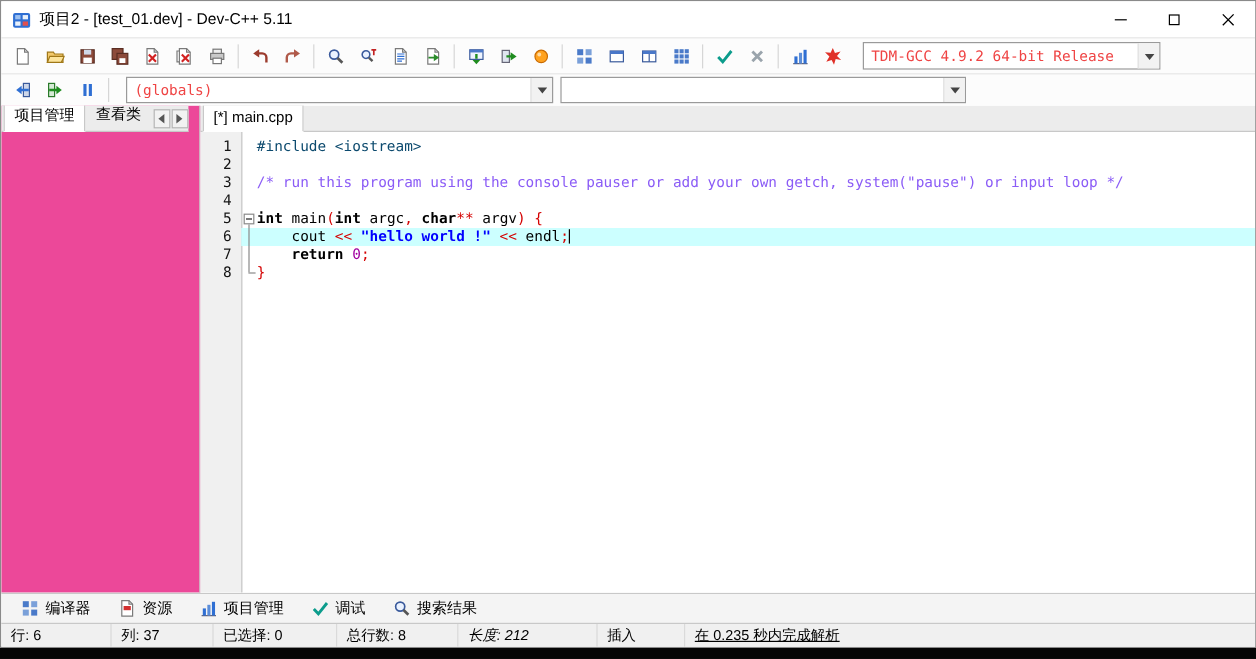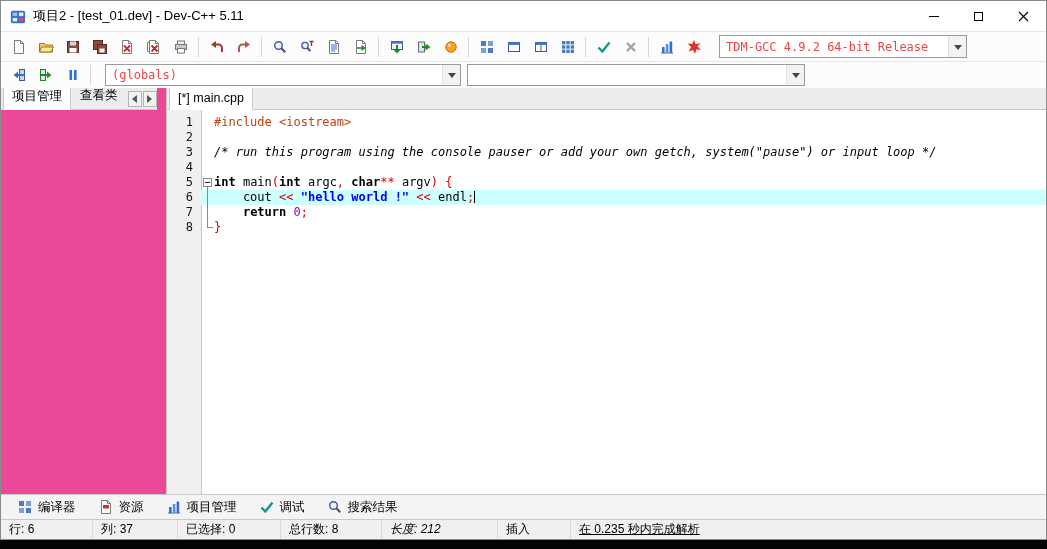--- a/index.html
+++ b/index.html
@@ -414,35 +414,35 @@
 
     <div class="editor">
       <div class="panel-header" id="editor-tabs">
           <span class="tab active">[*] main.cpp</span>
         </div>
       <div class="code-wrap" id="code-lines">
           <div class="cl">
             <span class="ln">1</span>
             <span class="clbody">
               <span class="fold"></span>
-              <span class="codetext"><span style="color: #c2410c;">#include &lt;iostream&gt;</span></span>
+              <span class="codetext"><span style="color: #0c4a6e;">#include &lt;iostream&gt;</span></span>
             </span>
           </div>
           <div class="cl">
             <span class="ln">2</span>
             <span class="clbody">
               <span class="fold"></span>
               <span class="codetext"></span>
             </span>
           </div>
           <div class="cl">
             <span class="ln">3</span>
             <span class="clbody">
               <span class="fold"></span>
-              <span class="codetext"><span style="color: #000000; font-style: italic;">/* run this program using the console pauser or add your own getch, system("pause") or input loop */</span></span>
+              <span class="codetext"><span style="color: #8b5cf6; ">/* run this program using the console pauser or add your own getch, system("pause") or input loop */</span></span>
             </span>
           </div>
           <div class="cl">
             <span class="ln">4</span>
             <span class="clbody">
               <span class="fold"></span>
               <span class="codetext"></span>
             </span>
           </div>
           <div class="cl">

